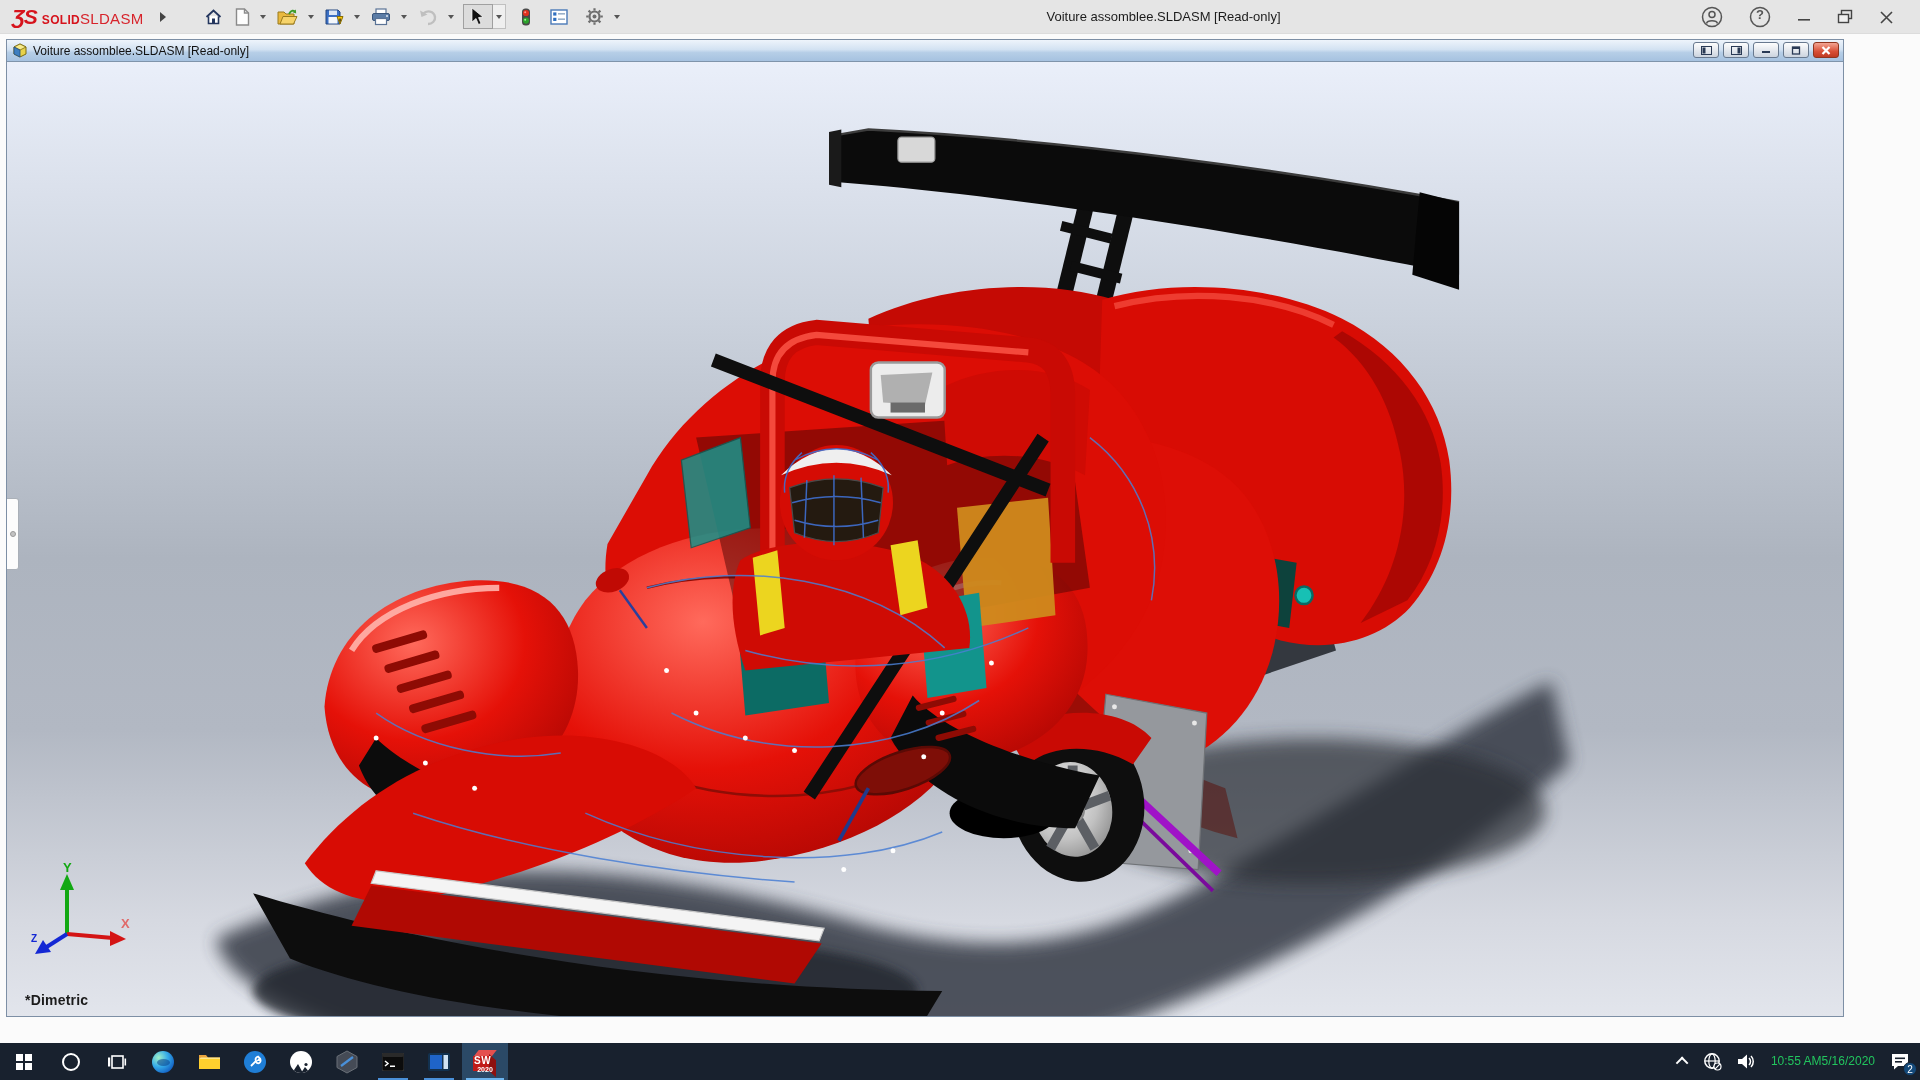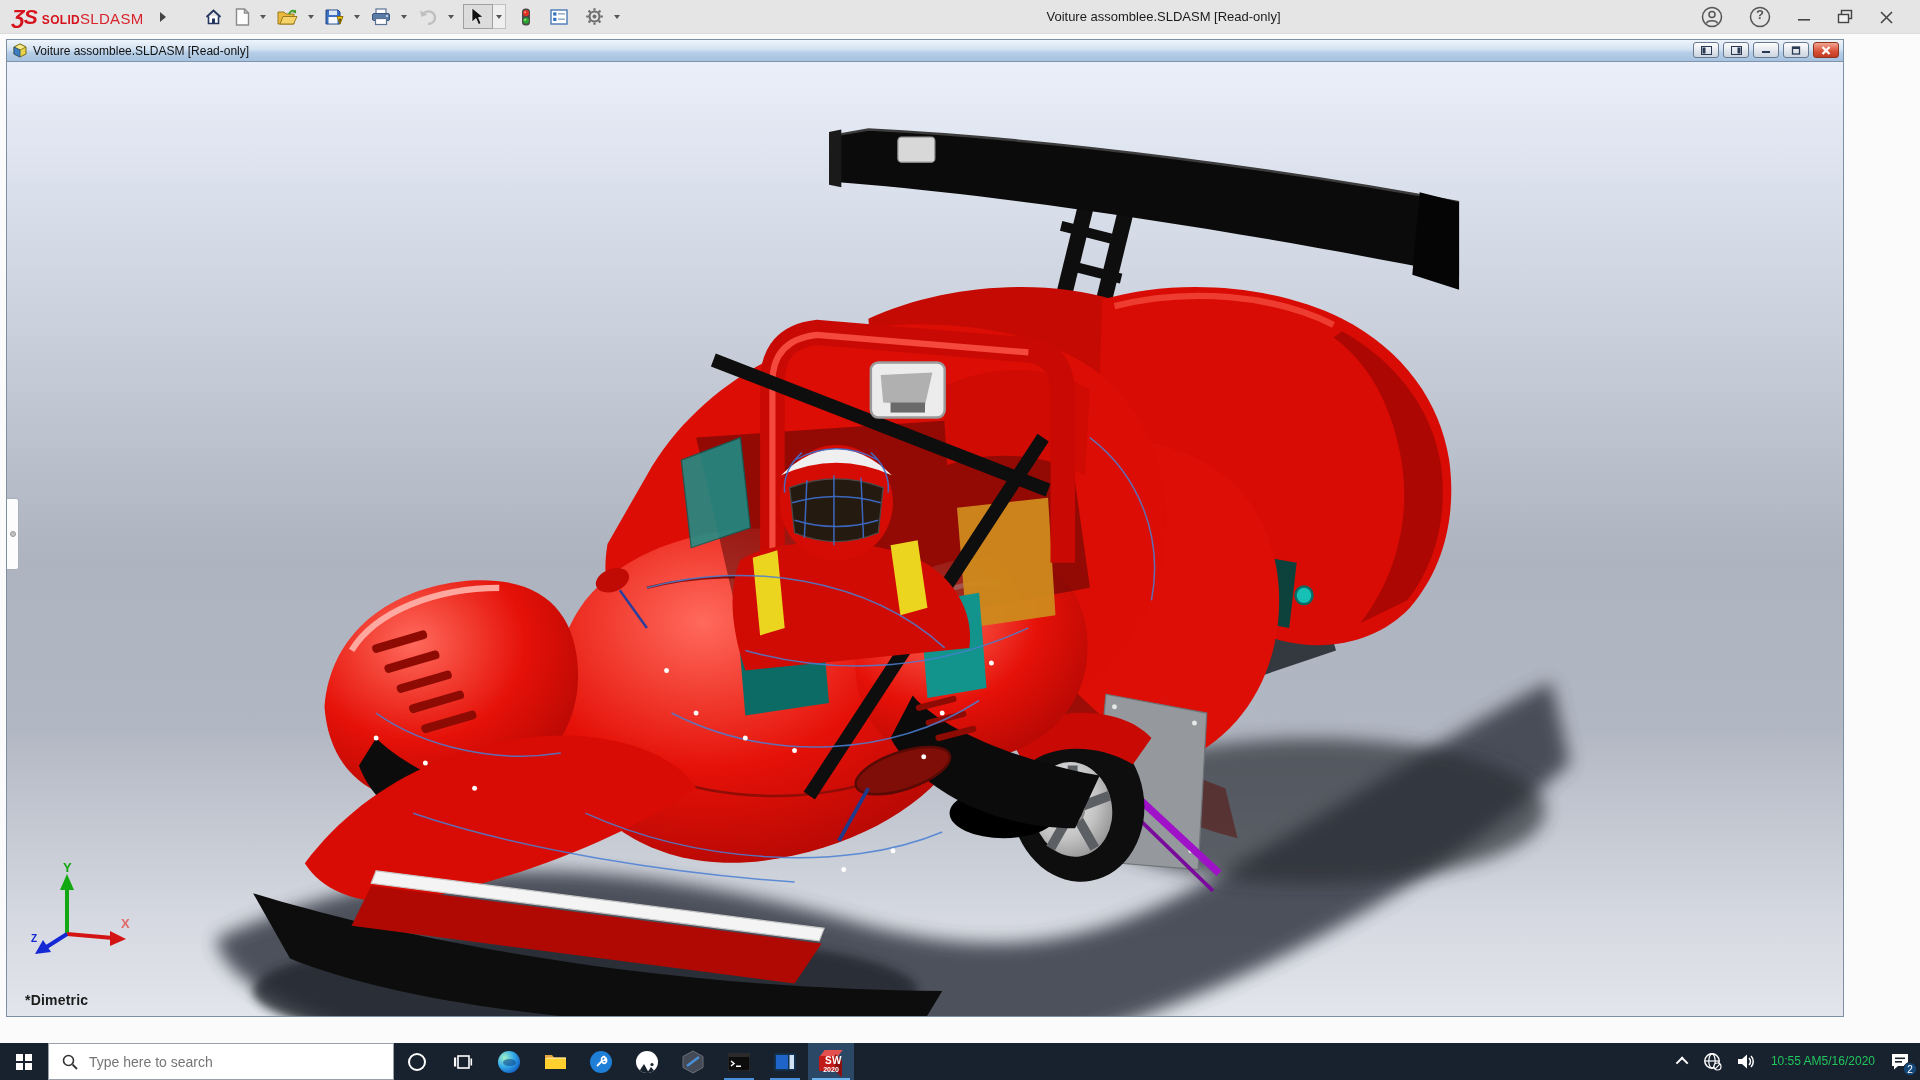--- a/index.html
+++ b/index.html
@@ -50,21 +50,21 @@
   .search-box { width:346px; background:#ffffff; border:1px solid #9aa0a8; display:flex; align-items:center; }
   .search-box input { border:none; outline:none; flex:1; font-size:14px; color:#444; font-family:"Liberation Sans",sans-serif; background:transparent; }
   .search-box .mag { margin:0 11px 0 13px; }
   .runline { position:absolute; bottom:0; left:8px; right:8px; height:2px; background:#4a90d9; }
   .tb-tile.active { background:#2b4966; }
   .tb-tile.active .runline { background:#6cb4ee; left:4px; right:4px; }
   .sw-cube { position:relative; width:24px; height:24px; }
   .sw-cube .face-top { position:absolute; left:3px; top:0; width:18px; height:7px; background:#e4504e; transform:skewX(-38deg); }
   .sw-cube .face-front { position:absolute; left:0; top:6px; width:16px; height:15px; background:#c01b18; }
   .sw-cube .face-side { position:absolute; left:16px; top:4px; width:7px; height:17px; background:#8d100e; transform:skewY(42deg); transform-origin:top left; }
-  .sw-txt { position:absolute; left:1px; top:6px; width:22px; text-align:right; color:#fff; font-weight:bold; font-size:10px; line-height:10px; letter-spacing:.5px; }
+  .sw-txt { position:absolute; left:1px; top:6px; width:22px; text-align:left; color:#fff; font-weight:bold; font-size:10px; line-height:10px; letter-spacing:.5px; }
   .sw-yr { position:absolute; left:1px; top:16px; width:22px; text-align:center; color:#fff; font-weight:bold; font-size:7px; }
   .tray { position:absolute; right:0; top:0; bottom:0; display:flex; align-items:center; padding-right:10px; }
   .tray > * { margin-left:15px; display:flex; align-items:center; }
   .chev { width:9px; height:9px; border-left:2px solid #fff; border-top:2px solid #fff; transform:rotate(45deg) translateY(2px); }
   .clock { color:#22c55e; font-size:12px; text-align:center; line-height:1.3; }
   .notif { position:relative; }
   .badge { position:absolute; right:-7px; bottom:-5px; width:14px; height:14px; border-radius:50%; background:#13497a; color:#fff; font-size:10px; display:flex; align-items:center; justify-content:center; border:1px solid #18212e; }
 </style>
 </head>
 <body>
@@ -458,27 +458,20 @@
 
 <div class="taskbar">
   <div class="tb-tile">
     <div class="start-logo">
         <span></span>
         <span></span>
         <span></span>
         <span></span>
       </div>
   </div>
-  <div class="search-box">
-    <svg class="mag" width="16" height="16" viewBox="0 0 16 16">
-        <circle cx="6.5" cy="6.5" r="5" fill="none" stroke="#333" stroke-width="1.6"></circle>
-        <path d="M10.5,10.5 L15,15" stroke="#333" stroke-width="1.8"></path>
-      </svg>
-    <input type="text" placeholder="Type here to search" style="">
-  </div>
   <div class="tb-tile app">
     <svg width="20" height="20" viewBox="0 0 20 20">
         <circle cx="10" cy="10" r="8" fill="none" stroke="#fff" stroke-width="2"></circle>
       </svg>
   </div>
   <div class="tb-tile app">
     <svg width="20" height="18" viewBox="0 0 20 18">
         <rect x="5" y="3" width="11" height="12" fill="none" stroke="#fff" stroke-width="1.6"></rect>
         <rect x="1" y="4.5" width="2.2" height="9" fill="#fff"></rect>
         <rect x="17.5" y="5.5" width="1.6" height="7" fill="#fff"></rect>

